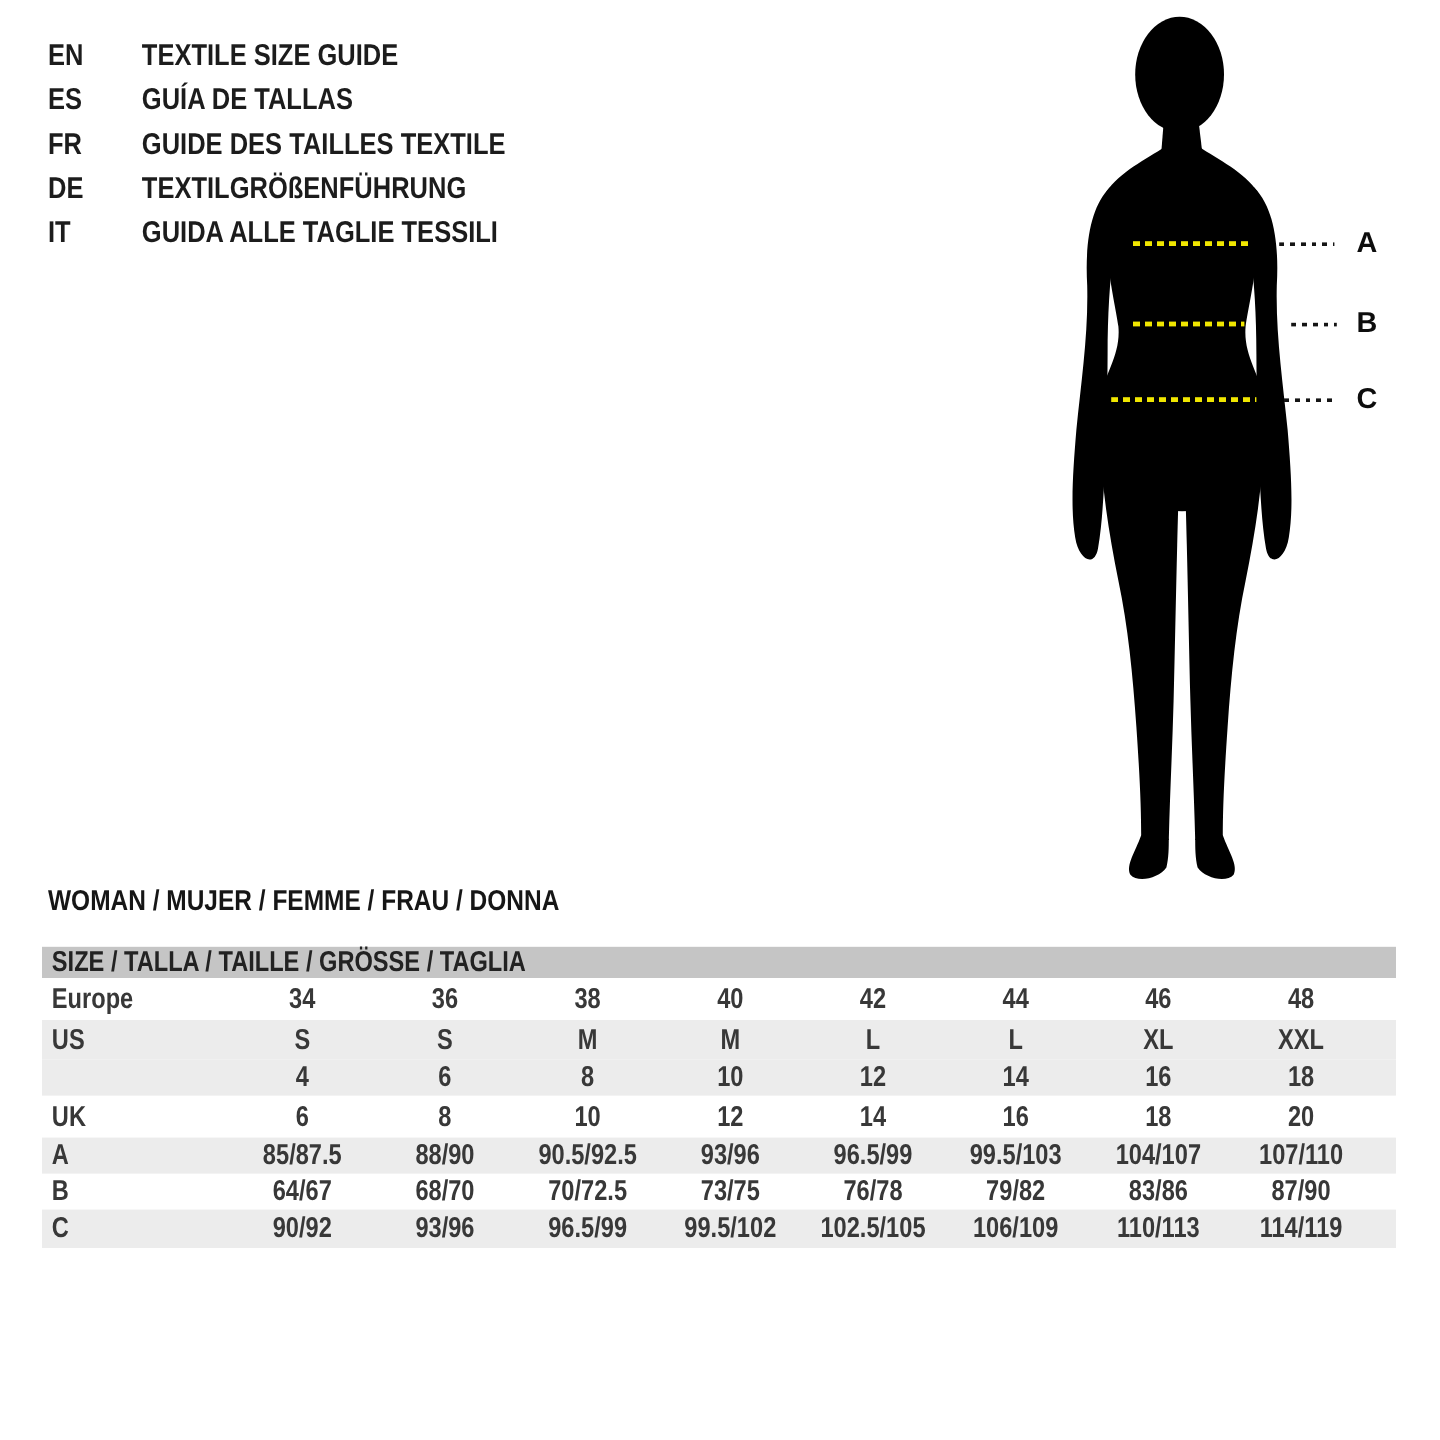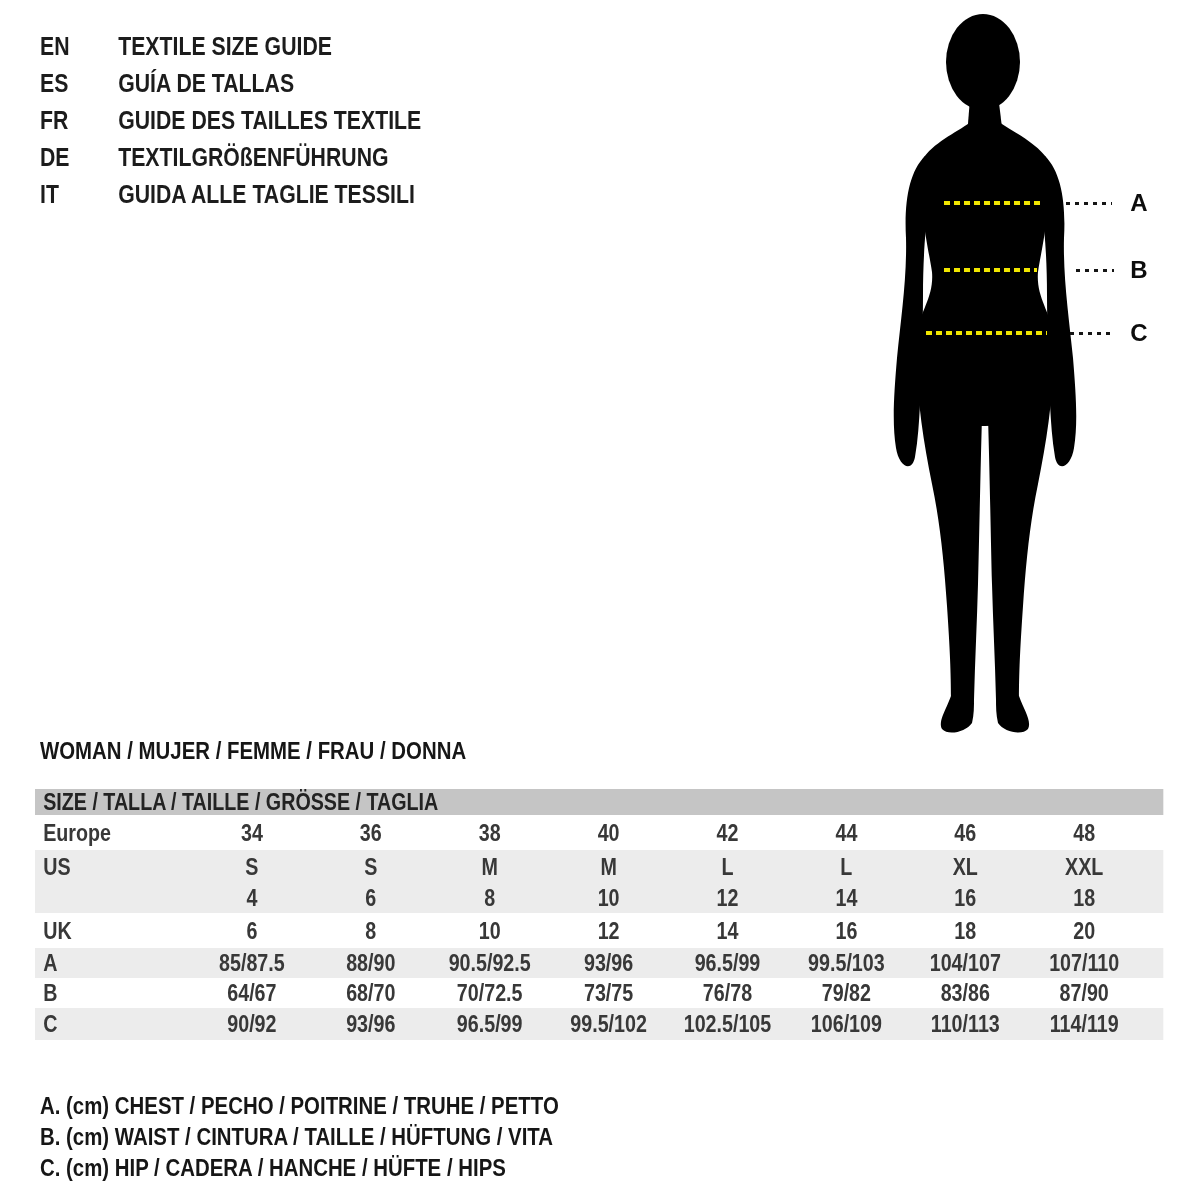--- a/index.html
+++ b/index.html
@@ -182,19 +182,14 @@
       <div class="cell">93/96</div>
       <div class="cell">96.5/99</div>
       <div class="cell">99.5/102</div>
       <div class="cell">102.5/105</div>
       <div class="cell">106/109</div>
       <div class="cell">110/113</div>
       <div class="cell">114/119</div>
     </div>
   </div>
 
-  <div class="legend">
-    <div class="legend-row cond">A. (cm) CHEST / PECHO / POITRINE / TRUHE / PETTO</div>
-    <div class="legend-row cond">B. (cm) WAIST / CINTURA / TAILLE / HÜFTUNG / VITA</div>
-    <div class="legend-row cond">C. (cm) HIP / CADERA / HANCHE / HÜFTE / HIPS</div>
-  </div>
 
 </div>
 
 </body></html>

